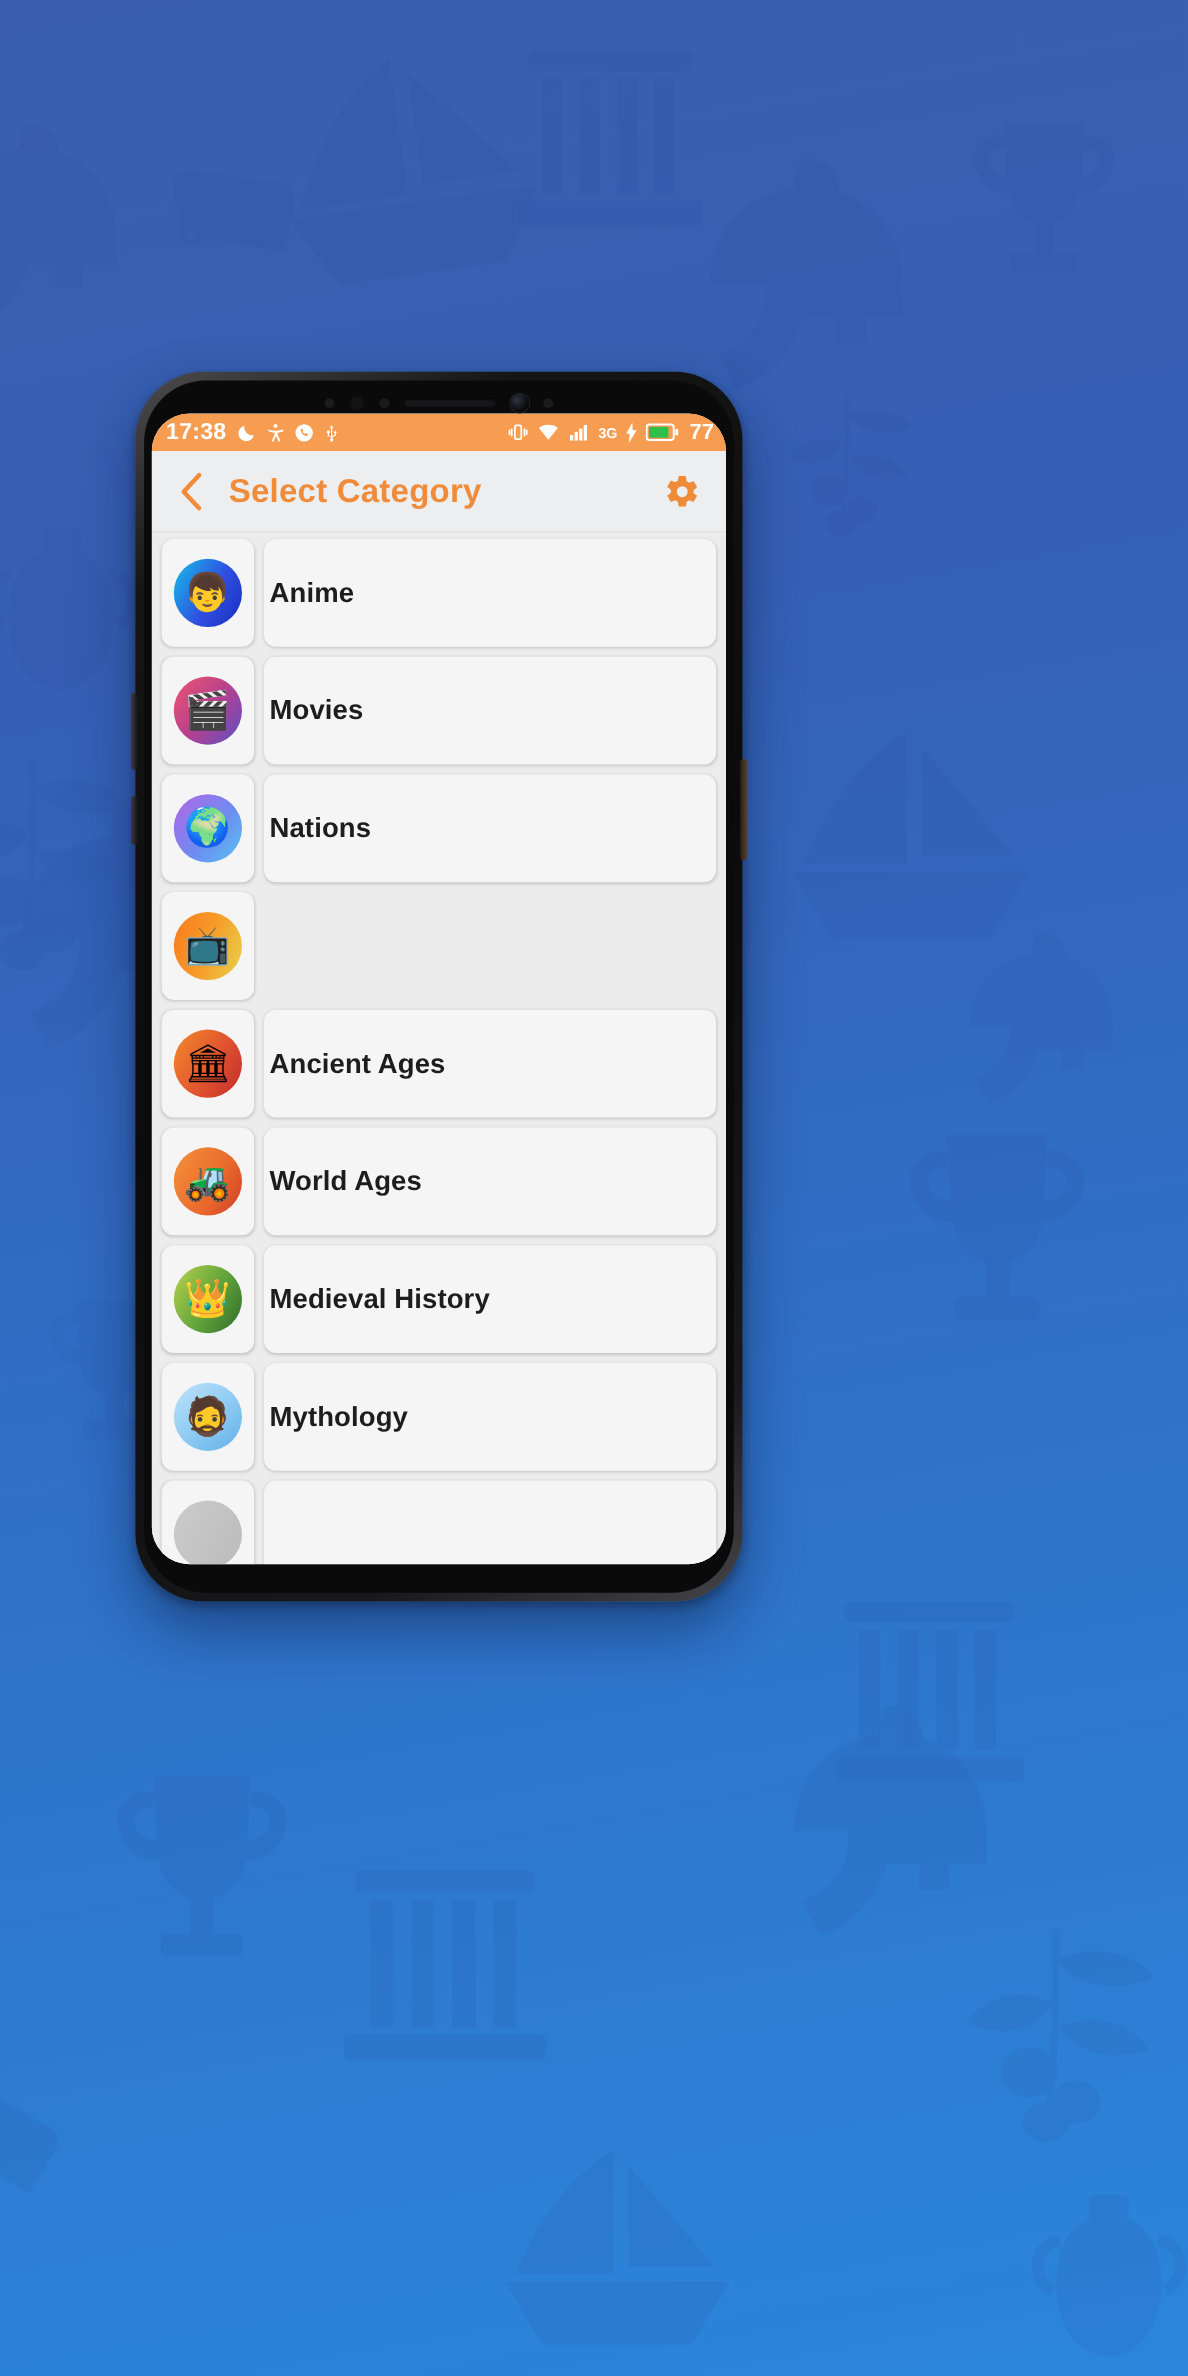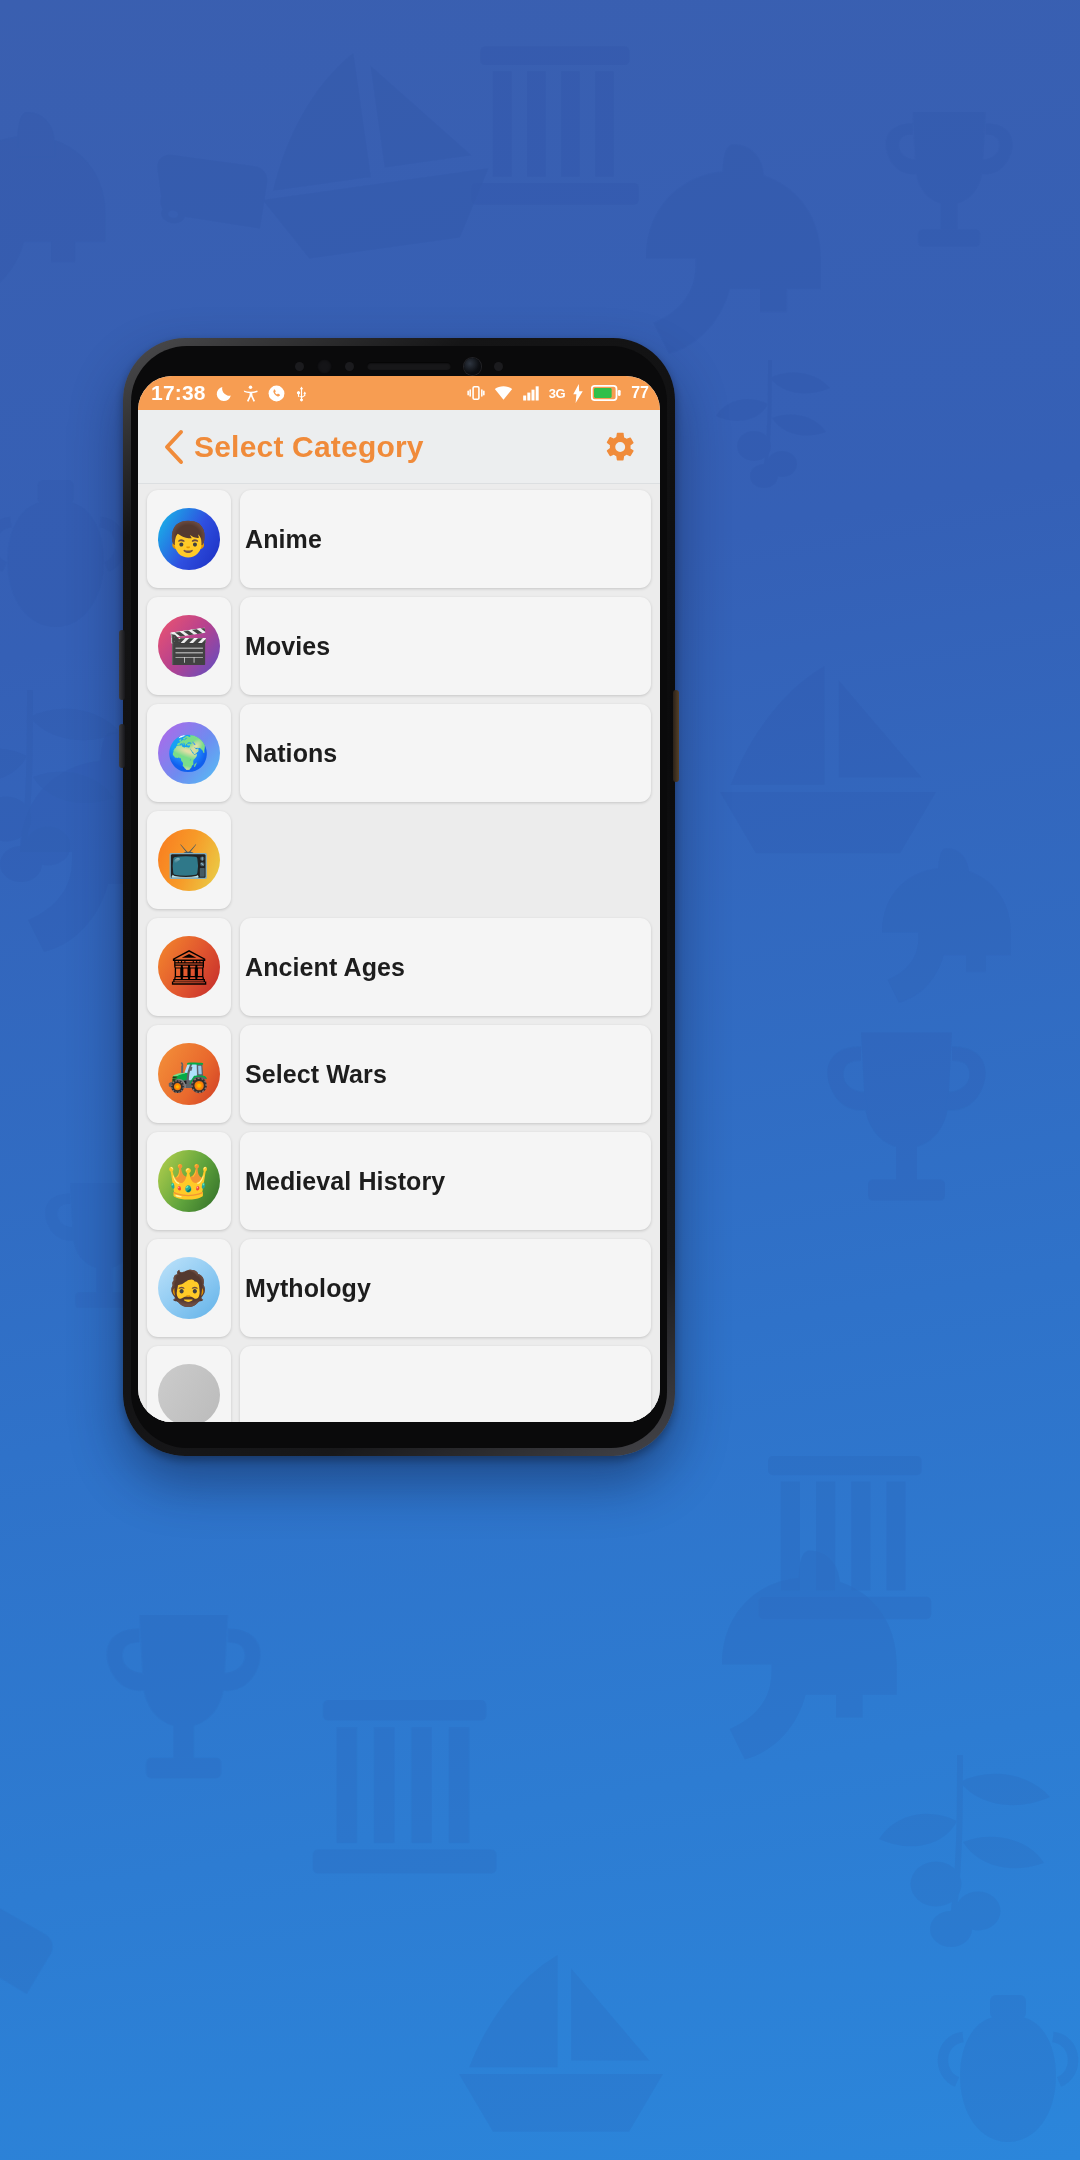--- a/index.html
+++ b/index.html
@@ -116,39 +116,39 @@
     color: #ffffff;
     display: flex; align-items: center;
     padding: 0 11px 0 13px;
     font-size: 20px;
     font-weight: bold;
     gap: 7px;
   }
   #clock { font-size: 21px; letter-spacing: .2px; margin-right: 2px; }
   .sb-ico { display: inline-flex; align-items: center; }
   .sb-spacer { flex: 1 1 auto; }
-  #battery-num { font-size: 16px; margin-left: 3px; }
+  #battery-num { font-size: 20px; margin-left: 3px; }
   #net-label { font-size: 13px; font-weight: bold; letter-spacing: -.4px; }
 
   
   #appbar {
     flex: 0 0 auto;
     height: 74px;
     background: #eceeef;
     display: flex; align-items: center;
     padding: 0 18px 0 16px;
     border-bottom: 1px solid #dcdfe1;
   }
   #back-btn {
     width: 40px; height: 46px;
     display: flex; align-items: center; justify-content: center;
     cursor: pointer;
   }
   #appbar-title {
-    margin-left: 0;
+    margin-left: 14px;
     color: #f08b3a;
     font-size: 30px;
     font-weight: bold;
     letter-spacing: .2px;
   }
   #appbar-spacer { flex: 1 1 auto; }
   #gear-btn { width: 44px; height: 44px; display: flex; align-items: center; justify-content: center; cursor: pointer; }
 
   
   #cat-list {
@@ -407,21 +407,21 @@
               </div>
               <div class="cat-label-card">
                 <span class="cat-label">Ancient Ages</span>
               </div>
             </div>
             <div class="cat-row">
               <div class="cat-icon-card">
                 <div class="cat-emblem" style="background: linear-gradient(120deg, rgb(244, 146, 58) 0%, rgb(233, 105, 45) 60%, rgb(207, 61, 38) 100%);">🚜</div>
               </div>
               <div class="cat-label-card">
-                <span class="cat-label">Select Wars</span>
+                <span class="cat-label">World Ages</span>
               </div>
             </div>
             <div class="cat-row">
               <div class="cat-icon-card">
                 <div class="cat-emblem" style="background: linear-gradient(120deg, rgb(184, 210, 78) 0%, rgb(95, 163, 60) 55%, rgb(47, 107, 40) 100%);">👑</div>
               </div>
               <div class="cat-label-card">
                 <span class="cat-label">Medieval History</span>
               </div>
             </div>

